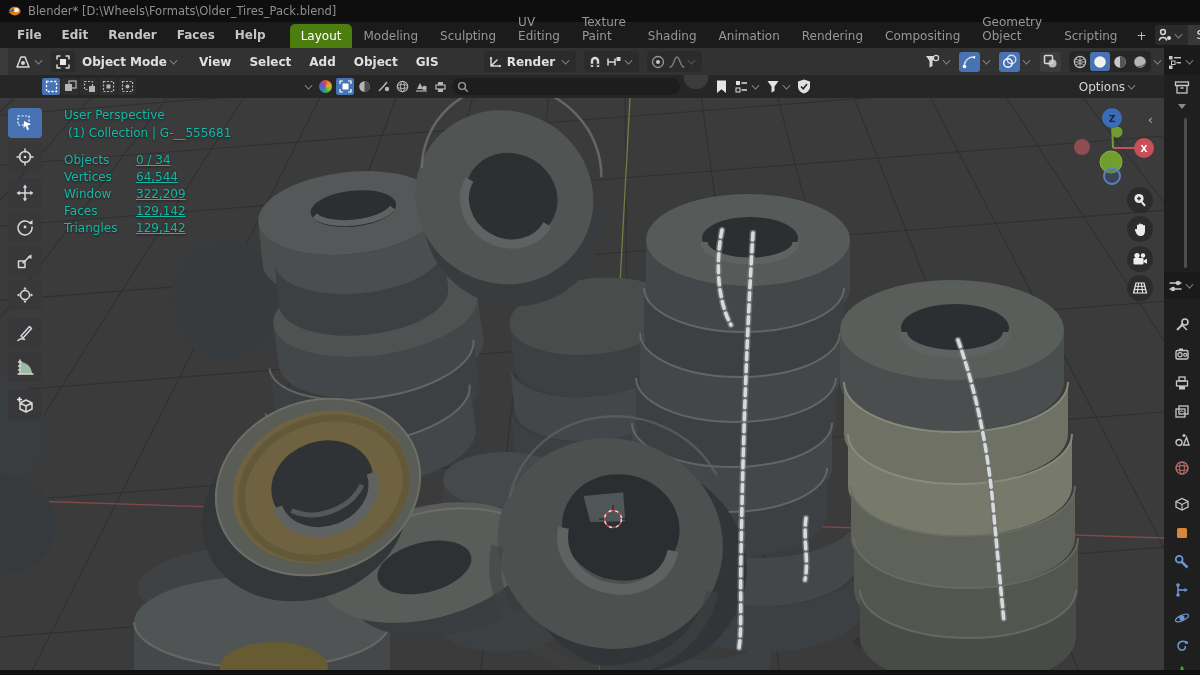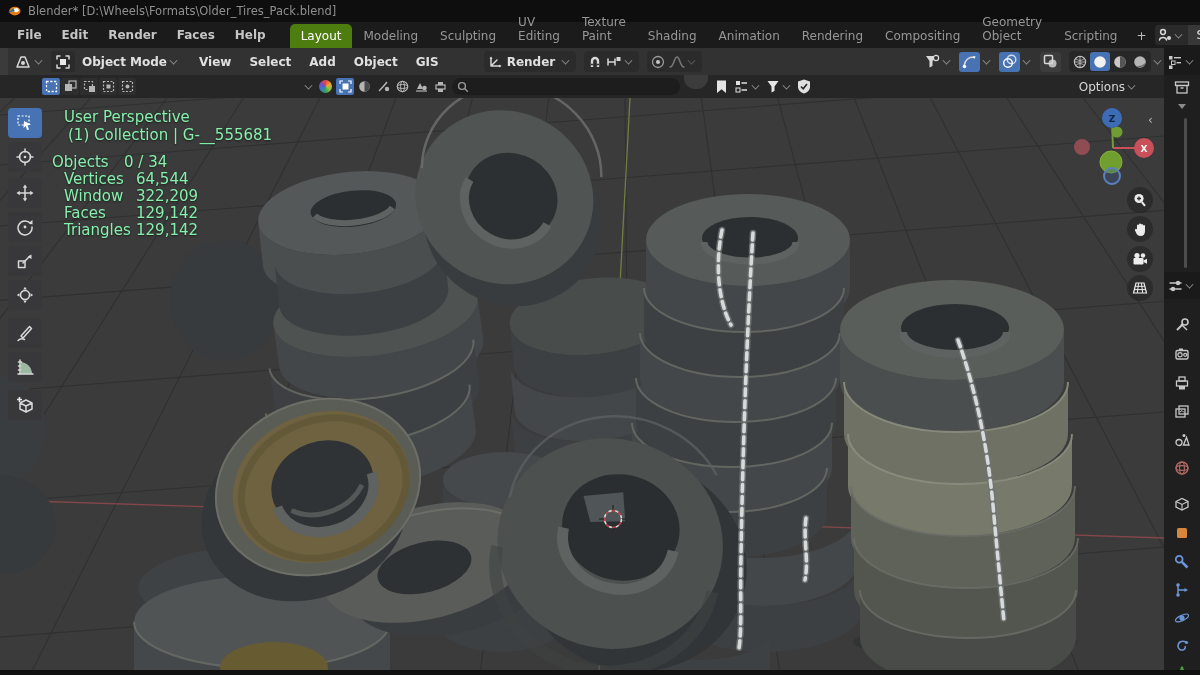--- a/index.html
+++ b/index.html
@@ -46,24 +46,24 @@
   .selbtn.active{background:var(--accent);}
   .catbtn{width:18px;height:17px;background:transparent;margin-right:1px;display:flex;
     align-items:center;justify-content:center;border-radius:2px;}
   .catbtn.active{background:var(--accent);}
   .searchfield{height:17px;width:228px;background:#1d1d1d;border-radius:9px;display:flex;
     align-items:center;padding-left:5px;margin-left:2px;}
   .options{margin-left:auto;display:flex;align-items:center;font-size:12px;color:#d6d6d6;
     margin-right:26px;}
   .scene{position:absolute;left:0;top:23px;z-index:1;}
   .hud{position:absolute;z-index:5;}
-  .ovl{color:#86efac;font-size:15px;text-shadow:0 1px 2px rgba(0,0,0,.55);white-space:nowrap;}
+  .ovl{color:#14b8a6;font-size:12px;text-shadow:0 1px 2px rgba(0,0,0,.55);white-space:nowrap;}
   .statrow{position:absolute;display:flex;}
   .statrow .lab{width:58px;}
-  .statrow .val{margin-left:14px;}
+  .statrow .val{margin-left:14px;text-decoration:underline;}
   .tbtn{position:absolute;left:0;width:34px;height:30px;background:rgba(56,56,58,.95);
     border-radius:4px;display:flex;align-items:center;justify-content:center;}
   .tbtn.active{background:var(--accent);}
   .navbtn{position:absolute;width:26px;height:26px;border-radius:50%;background:rgba(33,33,33,.55);
     display:flex;align-items:center;justify-content:center;z-index:5;}
   .rightstrip{position:absolute;left:1164px;top:48px;width:36px;height:627px;background:var(--panel-bg);z-index:7;}
   .rs-header{height:27px;display:flex;align-items:center;justify-content:center;background:#1a1a1a;}
   .rs-tab{position:absolute;left:0;width:36px;height:24px;display:flex;align-items:center;justify-content:center;}
   .bottombar{position:absolute;left:0;top:670px;width:1200px;height:5px;background:#101010;z-index:9;}
   svg{display:block;}
@@ -526,21 +526,21 @@
       </svg>
 
       <div class="options">
         <span>Options</span>
         <span class="chev"></span>
       </div>
     </div>
 
     <div class="hud ovl" style="left:64px;top:33px">User Perspective</div>
     <div class="hud ovl" style="left:68px;top:51px">(1) Collection | G-__555681</div>
-    <div class="hud ovl statrow" style="left:52px;top:78px">
+    <div class="hud ovl statrow" style="left:64px;top:78px">
       <span class="lab">Objects</span>
       <span class="val">0 / 34</span>
     </div>
     <div class="hud ovl statrow" style="left:64px;top:95px">
       <span class="lab">Vertices</span>
       <span class="val">64,544</span>
     </div>
     <div class="hud ovl statrow" style="left:64px;top:112px">
       <span class="lab">Window</span>
       <span class="val">322,209</span>

